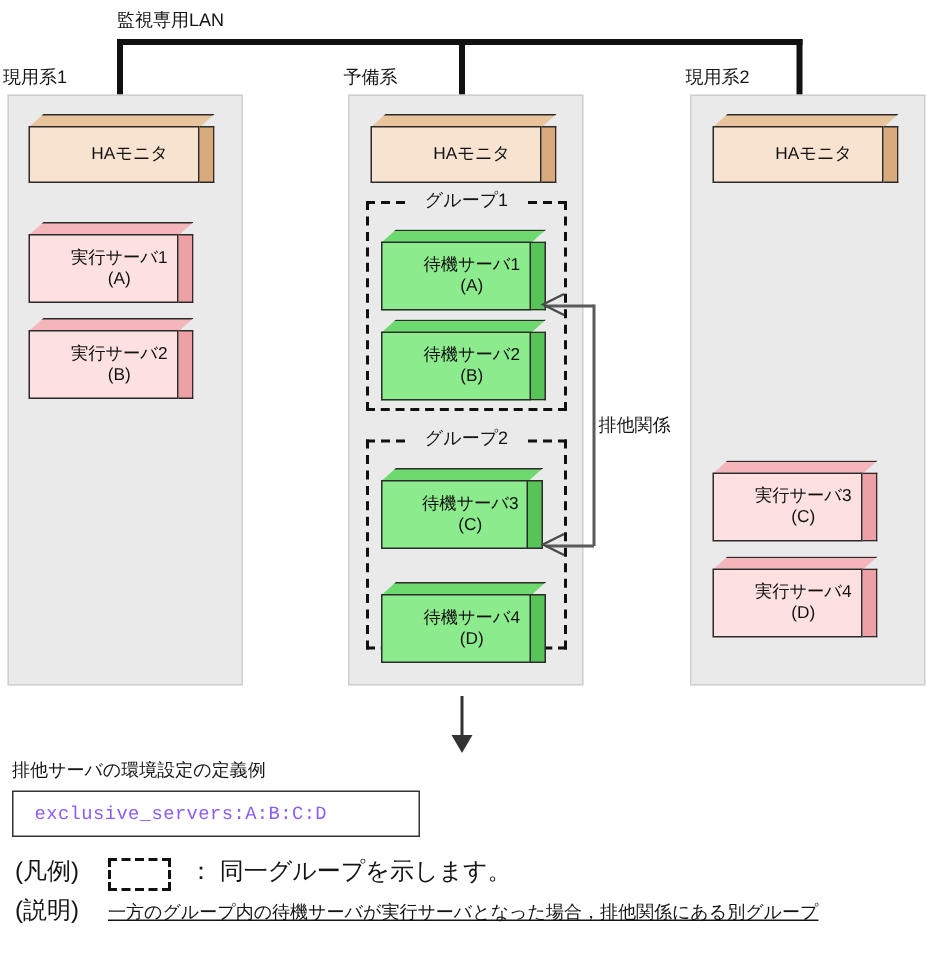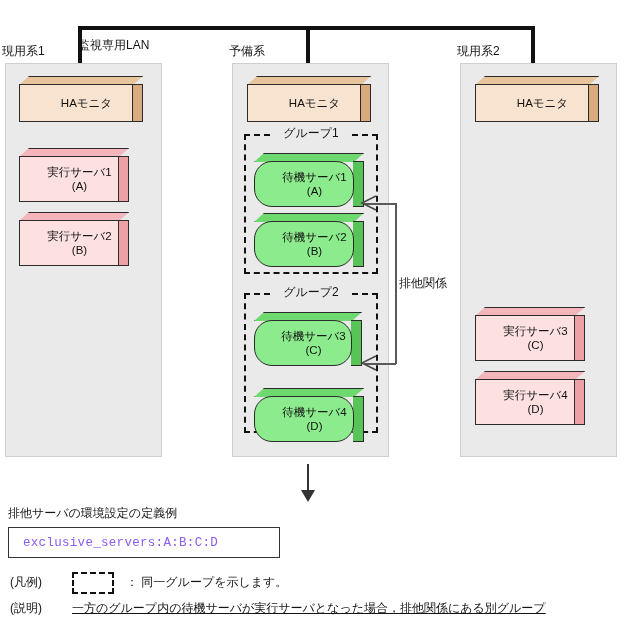--- a/index.html
+++ b/index.html
@@ -96,21 +96,21 @@
   }
   
   .tan .face { background: #f7e3cf; }
   .tan .top  { background: #e8c49c; }
   .tan .side { background: #d9ab7c; }
   
   .pink .face { background: #fde0e0; }
   .pink .top  { background: #f4b6bb; }
   .pink .side { background: #eda0a6; }
   
-  .green .face { background: #8ceb8c; border-radius: 18px; }
+  .green .face { background: #8ceb8c; }
   .green .top  { background: #6ed96e; }
   .green .side { background: #57c457; }
 
   .box-line2 { font-size: 11.5px; }
 
   
   .group {
     position: absolute;
     box-sizing: border-box;
   }
@@ -173,41 +173,41 @@
     align-items: center;
   }
   .codebox span {
     font-family: "Liberation Mono", "DejaVu Sans Mono", monospace;
     font-size: 12.5px;
     letter-spacing: .3px;
     padding-left: 14px;
     color: #8b5cf6;
   }
   .legend-row {
-    font-size: 12px;
+    font-size: 16px;
     line-height: 16px;
     color: #141414;
   }
   .legend-swatch {
     border: 2px dashed #111111;
     box-sizing: border-box;
     background: #ffffff;
   }
   .note-body {
     font-size: 12px;
     line-height: 17px;
     color: #141414;
   }
 </style>
 </head>
 <body>
 
 <div id="canvas">
 
-  <div class="abs lan-label" style="left:78px; top:6px;margin-top:32px;">監視専用LAN</div>
+  <div class="abs lan-label" style="left:78px; top:6px;">監視専用LAN</div>
 
   <div class="abs lan-h" style="left:78px; top:26px; width:457px;"></div>
   <div class="abs lan-v" style="left:78px; top:26px; height:38px;"></div>
   <div class="abs lan-v" style="left:306px; top:26px; height:38px;"></div>
   <div class="abs lan-v" style="left:531px; top:26px; height:38px;"></div>
 
   <div class="abs sys-label" style="left:2px; top:44px;">現用系1</div>
   <div class="abs panel" style="left:5px; top:63px; width:157px; height:394px;"></div>
 
   <div class="box3d tan abs" style="left:19px; top:76px; width:124px; height:46px;">

